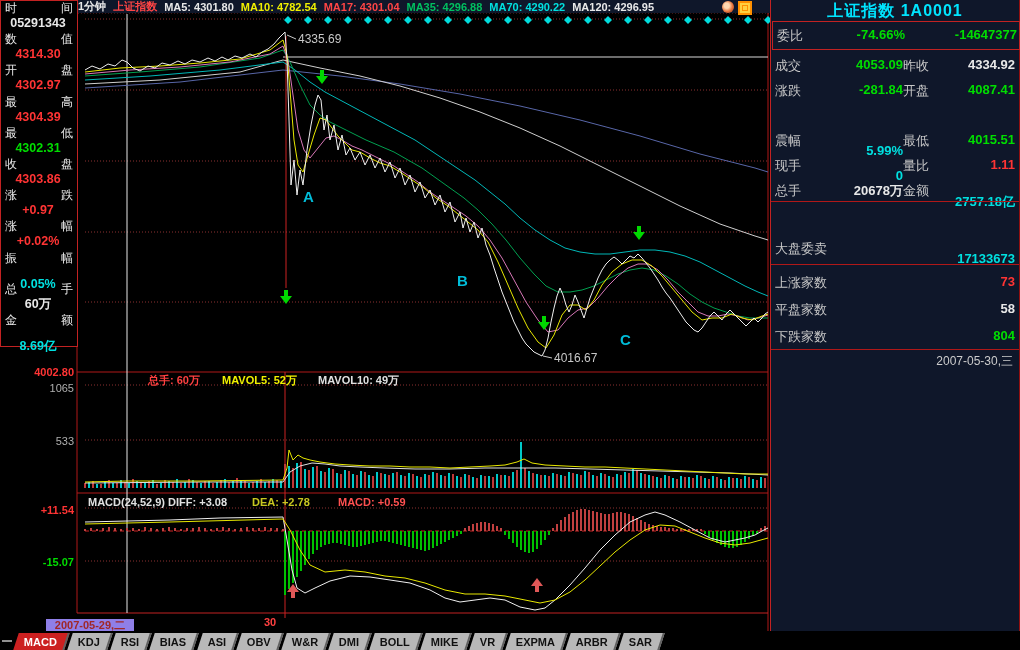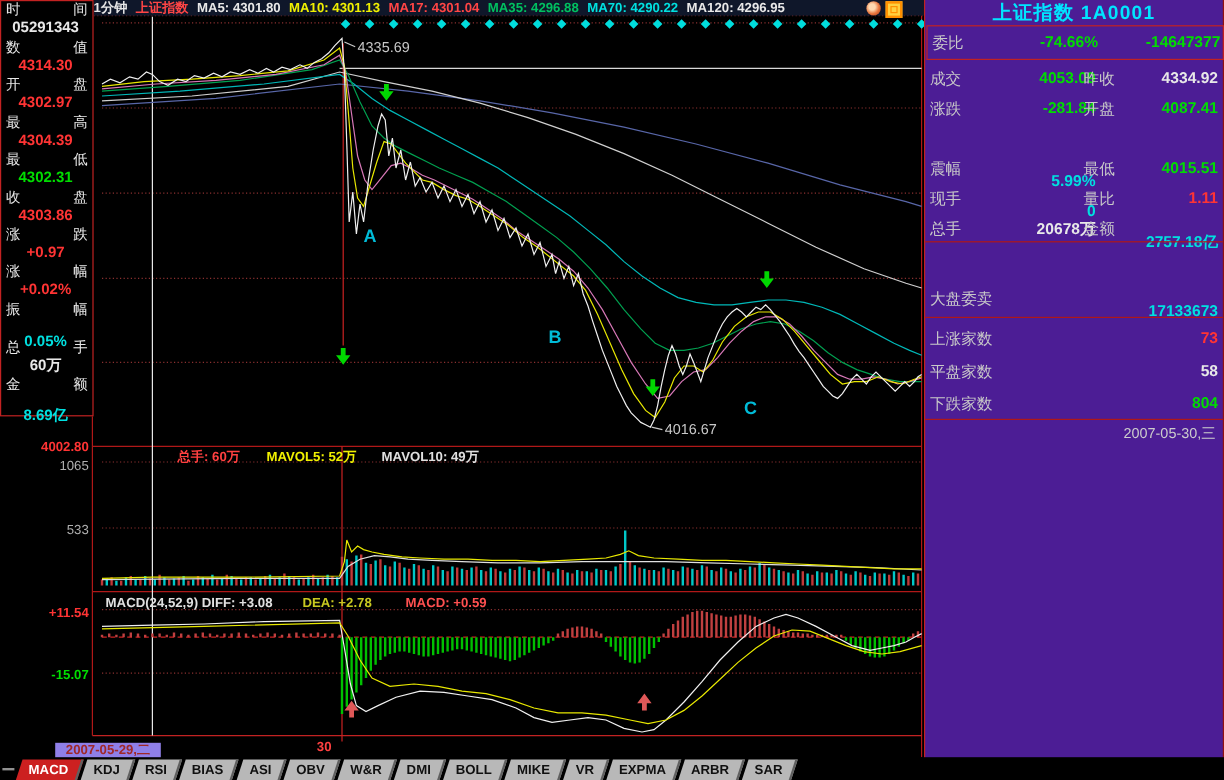--- a/index.html
+++ b/index.html
@@ -36,29 +36,29 @@
   .t-volhdr2{fill:#f0f000;font-size:11px;font-weight:bold;}
   .t-volhdr3{fill:#e0e0e0;font-size:11px;font-weight:bold;}
   .t-macd1{fill:#e0e0e0;font-size:11px;font-weight:bold;}
   .t-macd2{fill:#c8c820;font-size:11px;font-weight:bold;}
   .t-macd3{fill:#ff5050;font-size:11px;font-weight:bold;}
   .t-tick30{fill:#ff4040;font-size:11px;font-weight:bold;}
   
   #datebadge{left:46px;top:619px;width:88px;height:13px;background:#8f7fe8;color:#a02828;
              font-size:11px;font-weight:bold;text-align:center;line-height:13px;z-index:5;}
   
-  #rpanel{left:770px;top:0;width:250px;height:650px;background:#4c1d95;z-index:3;
+  #rpanel{left:770px;top:0;width:250px;height:650px;background:#0f172a;z-index:3;
           border-left:1px solid #c22222;border-right:1px solid #901010;box-sizing:border-box;}
   #rtitle{position:absolute;left:0;top:1px;width:100%;text-align:center;color:#00e5ff;
           font-size:16px;font-weight:bold;letter-spacing:1px;}
   #weibibox{position:absolute;left:1px;top:21px;width:246px;height:27px;border:1px solid #c22222;}
   .rrow{position:absolute;left:4px;width:242px;font-size:13px;white-space:nowrap;}
   .rlab{color:#c8c8c8;}
   .rv{font-weight:bold;}
-  .pos-v1{position:absolute;right:104px;text-align:center;}
+  .pos-v1{position:absolute;right:114px;text-align:center;}
   .pos-l2{position:absolute;left:128px;}
   .pos-v2{position:absolute;right:2px;text-align:right;}
   .rline{position:absolute;left:0;width:248px;height:0;border-top:1px solid #b01818;}
   #rdate{position:absolute;right:6px;top:353px;color:#cccccc;font-size:12px;}
   #minisvg{left:770px;top:360px;z-index:2;}
   .mt-red{fill:#ff4040;font-size:11px;font-weight:bold;}
   .mt-green{fill:#00dd00;font-size:11px;font-weight:bold;}
   .mt-white{fill:#ffffff;font-size:11px;font-weight:bold;}
   .mt-cyan{fill:#00e0e0;font-size:11px;font-weight:bold;}
   
@@ -171,21 +171,21 @@
     <text x="338" y="506" class="t-macd3">MACD: +0.59</text>
 
     <line x1="285" y1="613" x2="285" y2="618" stroke="#cc2222"></line>
     <text x="264" y="626" class="t-tick30">30</text>
   </svg>
 
   <div id="topbar" class="abs">
     <span class="c-white">1分钟</span>
     <span class="c-red">上证指数</span>
     <span class="c-white">MA5: 4301.80</span>
-    <span class="c-yellow">MA10: 4301.13</span>
+    <span class="c-yellow">MA10: 4782.54</span>
     <span class="c-pink">MA17: 4301.04</span>
     <span class="c-green">MA35: 4296.88</span>
     <span class="c-cyan">MA70: 4290.22</span>
     <span class="c-white">MA120: 4296.95</span>
     <div id="tb-icons">
       <div class="spiky"></div>
       <div class="sqicon">
           <div></div>
         </div>
     </div>

